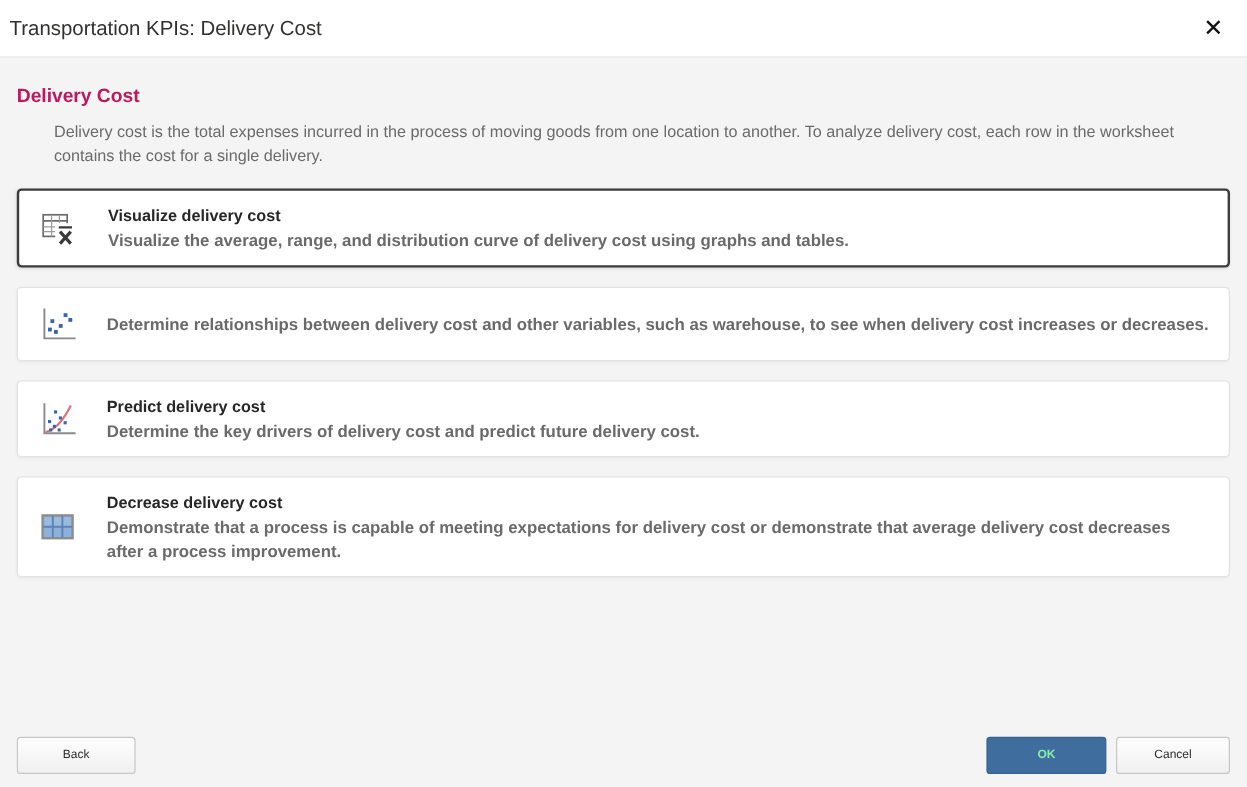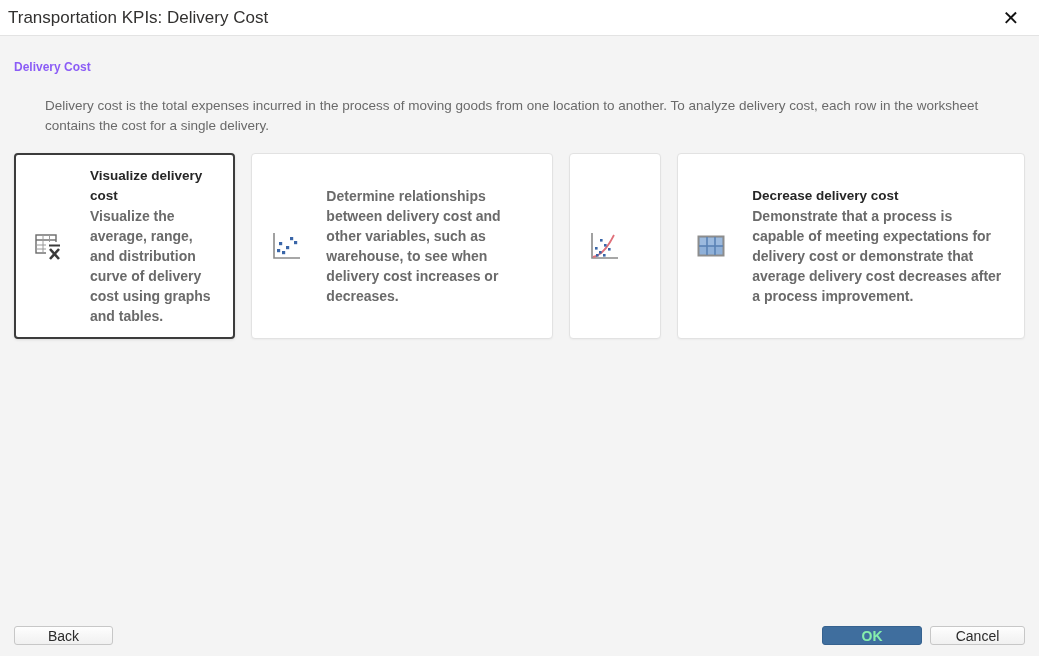--- a/index.html
+++ b/index.html
@@ -5,21 +5,21 @@
   * { margin: 0; padding: 0; box-sizing: border-box; }
   html, body { width: 1039px; height: 656px; }
   body {
     font-family: "Liberation Sans", sans-serif;
     background: #f4f4f4;
     position: relative;
     overflow: hidden;
   }
   
   .titlebar {
-    height: 36px;
+    height: 48px;
     background: #ffffff;
     border-bottom: 1px solid #e3e3e3;
     display: flex;
     align-items: center;
     padding: 0 14px 0 8px;
   }
   .titlebar .title {
     font-size: 17px;
     color: #323130;
     flex: 1;
@@ -30,37 +30,37 @@
     font-size: 20px;
     color: #111111;
     cursor: pointer;
     background: transparent;
     border: none;
     line-height: 1;
   }
   
   .content { padding: 24px 14px 0 14px; }
   .heading {
-    font-size: 12px;
-    font-weight: bold;
-    color: #8b5cf6;
-    margin-bottom: 22px;
+    font-size: 16px;
+    font-weight: bold;
+    color: #be185d;
+    margin-bottom: 10px;
   }
   .description {
     font-size: 13.5px;
     color: #6a6a6a;
     line-height: 1.45;
     max-width: 1011px;
     margin-left: 31px;
   }
   
   .cards {
     margin-top: 18px;
     display: flex;
-    flex-direction: row;
+    flex-direction: column;
     gap: 16px;
   }
   .card {
     background: #ffffff;
     border: 1px solid #e2e2e2;
     border-radius: 4px;
     display: flex;
     align-items: center;
     padding: 11px 16px;
     min-height: 62px;
@@ -95,24 +95,24 @@
   
   .footer {
     position: absolute;
     left: 14px;
     right: 14px;
     bottom: 11px;
     display: flex;
     align-items: center;
   }
   .btn {
-    height: 19px;
+    height: 31px;
     border-radius: 3px;
     font-family: "Liberation Sans", sans-serif;
-    font-size: 14px;
+    font-size: 10px;
     cursor: pointer;
     display: flex;
     align-items: center;
     justify-content: center;
   }
   .btn.secondary {
     background: linear-gradient(#fefefe, #f0f0f0);
     border: 1px solid #c7c7c7;
     color: #2b2b2b;
   }
@@ -186,20 +186,24 @@
           <path d="M6,27 Q17,25 27,5" fill="none" stroke="#e0707a" stroke-width="1.8"></path>
           <rect x="8" y="17" width="2.6" height="2.6" fill="#3a66a8"></rect>
           <rect x="12" y="21" width="2.6" height="2.6" fill="#3a66a8"></rect>
           <rect x="9" y="24" width="2.6" height="2.6" fill="#3a66a8"></rect>
           <rect x="16" y="24" width="2.6" height="2.6" fill="#3a66a8"></rect>
           <rect x="17" y="14" width="2.6" height="2.6" fill="#3a66a8"></rect>
           <rect x="13" y="9" width="2.6" height="2.6" fill="#3a66a8"></rect>
           <rect x="21" y="18" width="2.6" height="2.6" fill="#3a66a8"></rect>
         </svg>
       </div>
+      <div class="texts">
+        <div class="card-title">Predict delivery cost</div>
+        <div class="card-desc">Determine the key drivers of delivery cost and predict future delivery cost.</div>
+      </div>
     </div>
 
     <div class="card">
       <div class="icon-wrap">
         <svg width="32" height="32" viewBox="0 0 32 32">
           <rect x="3.5" y="6.5" width="25" height="19" fill="#8fb0d8" stroke="#8d8d8d" stroke-width="2"></rect>
           <rect x="5" y="8" width="22" height="8" fill="#9cbade"></rect>
           <line x1="4" y1="16" x2="28" y2="16" stroke="#5b83b5" stroke-width="1.6"></line>
           <line x1="12" y1="7" x2="12" y2="25" stroke="#5b83b5" stroke-width="1.6"></line>
           <line x1="20" y1="7" x2="20" y2="25" stroke="#5b83b5" stroke-width="1.6"></line>

